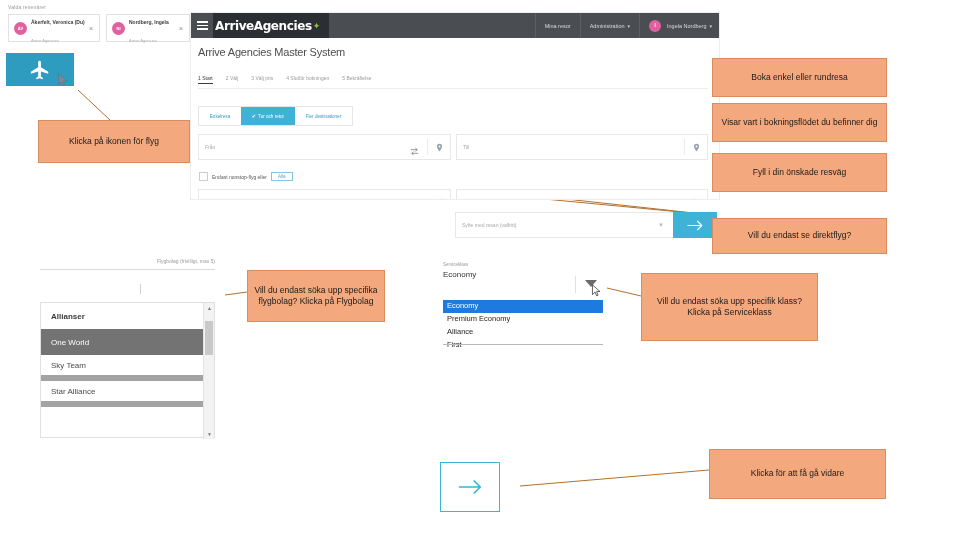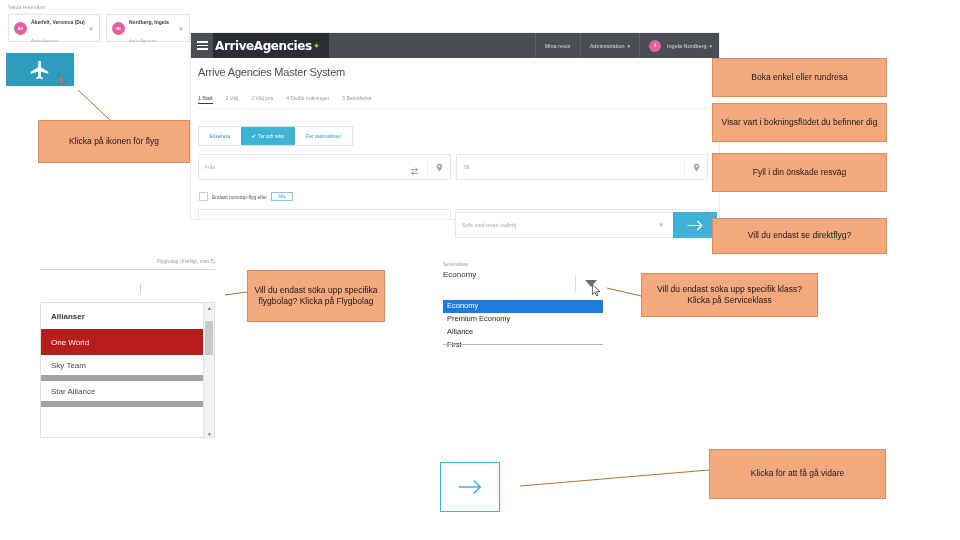--- a/index.html
+++ b/index.html
@@ -40,21 +40,20 @@
     background:#2e9cbf;display:flex;align-items:center;justify-content:center;
   }
   #flight-btn svg{width:22px;height:22px;fill:#ffffff;}
   #cursor-1{left:57px;top:73px;width:12px;height:14px;}
 
   
   #app{
     left:190px;top:12px;width:530px;height:188px;
     background:#ffffff;border:1px solid #ededed;box-sizing:border-box;
     overflow:hidden;
-    margin-top:20px;
   }
   #topbar{
     position:absolute;left:0;top:0;width:530px;height:25px;background:#4a4e52;
     display:flex;align-items:center;
   }
   #hamburger{width:22px;display:flex;flex-direction:column;gap:2px;align-items:center;justify-content:center;}
   #hamburger i{display:block;width:11px;height:1.5px;background:#fff;}
   #brand-block{
     background:#2b2f33;height:25px;display:flex;align-items:center;padding:0 9px 0 2px;
   }
@@ -128,21 +127,21 @@
   #airline-caret{position:absolute;left:100px;top:26px;width:1px;height:10px;background:#d0d0d0;}
   #airline-list{
     position:absolute;left:0;top:44px;width:175px;height:136px;
     border:1px solid #e0e0e0;background:#fff;box-sizing:border-box;
   }
   .al-row{
     height:26px;display:flex;align-items:center;padding-left:10px;
     font-size:8px;color:#4a4a4a;border-bottom:6px solid #a3a3a3;box-sizing:border-box;
   }
   .al-row.grp{font-weight:bold;color:#3a3a3a;border-bottom:none;}
-  .al-row.sel{background:#b91c1c;color:#ffffff;border-bottom:none;}
+  .al-row.sel{background:#737373;color:#ffffff;border-bottom:none;}
   #al-scroll{
     position:absolute;right:0;top:0;width:11px;height:136px;background:#f2f2f2;
     border-left:1px solid #e3e3e3;box-sizing:border-box;
   }
   #al-thumb{position:absolute;left:1px;top:18px;width:8px;height:34px;background:#c9c9c9;}
   .al-arrow{position:absolute;left:0;width:11px;height:10px;display:flex;align-items:center;justify-content:center;font-size:5px;color:#777;}
   #al-up{top:0;}
   #al-dn{bottom:0;}
 
   
@@ -167,21 +166,21 @@
     color:#1a1a1a;font-size:8.5px;line-height:1.35;
     display:flex;align-items:center;justify-content:center;text-align:center;
     padding:0 6px;box-sizing:border-box;
   }
   #co-flygikon{left:38px;top:120px;width:152px;height:43px;}
   #co-enkel{left:712px;top:58px;width:175px;height:39px;}
   #co-flode{left:712px;top:103px;width:175px;height:39px;}
   #co-resvag{left:712px;top:153px;width:175px;height:39px;}
   #co-direkt{left:712px;top:200px;width:175px;height:36px;margin-top:18px;}
   #co-flygbolag{left:247px;top:270px;width:138px;height:52px;text-align:center;}
-  #co-klass{left:641px;top:273px;width:177px;height:44px;}
+  #co-klass{left:641px;top:273px;width:177px;height:68px;}
   #co-vidare{left:709px;top:449px;width:177px;height:50px;}
 
   
   #lines{left:0;top:0;width:960px;height:540px;pointer-events:none;}
   #lines line{stroke:#b5702c;stroke-width:1;}
 
   
   .cursor svg{width:100%;height:100%;}
 </style>
 </head>

